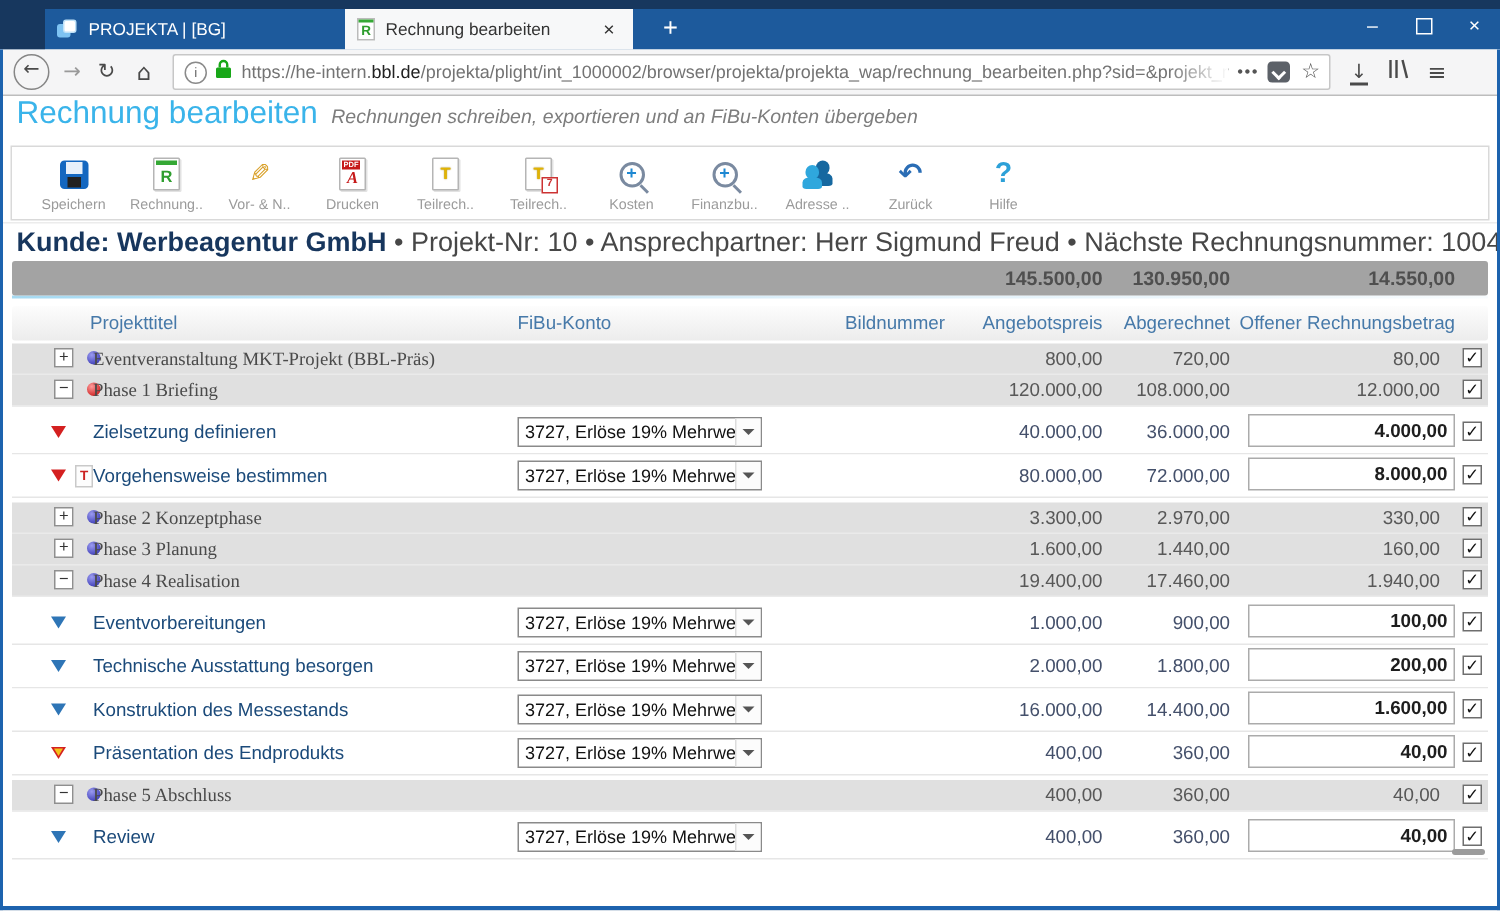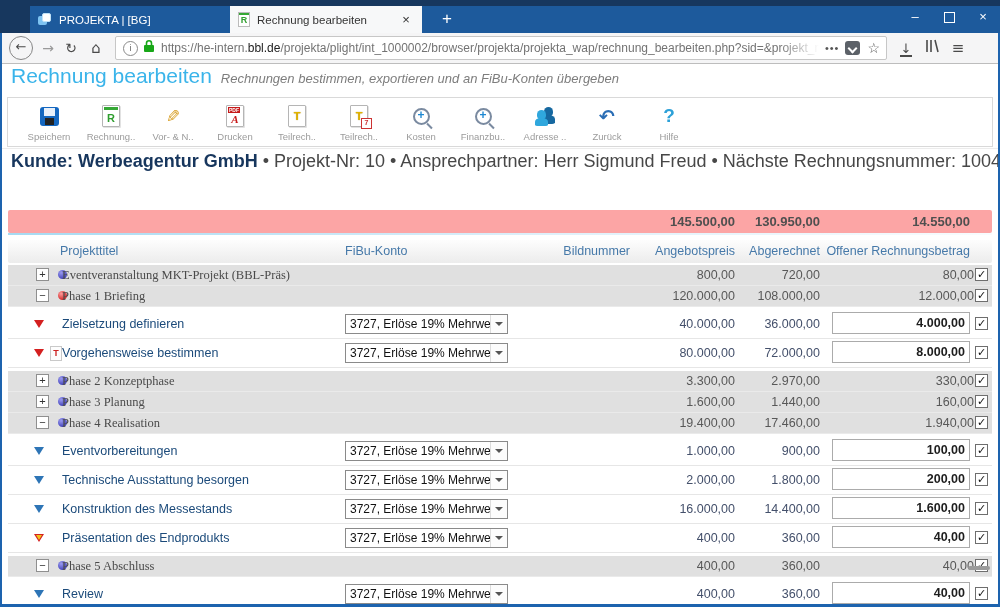--- a/index.html
+++ b/index.html
@@ -90,21 +90,21 @@
   .addr .p.frontbody{left:0px;top:12px;width:13px;height:8px;background:#2fa7dd;border-radius:45% 45% 20% 20%;}
   .glyph-back{font-family:"DejaVu Sans",sans-serif;font-size:19px;font-weight:700;color:#2a6db5;line-height:20px;}
   .glyph-help{font-size:19px;font-weight:700;color:#2da1d8;line-height:20px;}
   .pencil{font-family:"DejaVu Sans",sans-serif;font-size:17px;color:#d9a028;transform:scaleX(-1);display:inline-block;}
   
   .infobar{position:absolute;top:148px;left:2px;right:2px;height:25px;border-top:1px solid #ececec;background:#fff;
            line-height:25px;padding-left:9px;font-size:18px;color:#474747;white-space:nowrap;}
   .info-kunde{font-weight:700;color:#17365d;}
   
   .table{position:absolute;top:174px;left:8px;width:984px;}
-  .totals{position:relative;height:23px;background:#fca5a5;border-radius:2px;margin-top:36px;}
+  .totals{position:relative;height:23px;background:#a3a3a3;border-radius:2px;}
   .totals span{position:absolute;top:0;line-height:23px;font-size:13px;font-weight:700;color:#4f4f4f;}
   .t-ang{right:257px;} .t-abg{right:172px;} .t-off{right:22px;}
   .totals-underline{height:2px;background:linear-gradient(90deg,#a6daf2,#dff0fa 55%,#f8fcfe);margin-bottom:5px;}
   .thead{position:relative;height:23px;background:linear-gradient(#fdfdfd,#ececec);border-radius:2px;}
   .thead span{position:absolute;line-height:23px;font-size:12.5px;color:#4679a9;white-space:nowrap;}
   .h-proj{left:52px;} .h-fibu{left:337px;} .h-bild{right:362px;} .h-ang{right:257px;} .h-abg{right:172px;} .h-off{right:22px;}
   .rows{margin-top:2px;}
   .row{position:relative;}
   .row.group{height:20px;background:#e0e0e0;border-bottom:1px solid #eaeaea;}
   .row.leaf{height:28px;background:#fff;border-bottom:1px solid #e6e6e6;}
@@ -114,21 +114,21 @@
             font-size:11px;line-height:11px;text-align:center;color:#333;box-sizing:border-box;}
   .bullet{position:absolute;left:50px;top:5px;width:9px;height:9px;border-radius:50%;}
   .bullet.blue{background:radial-gradient(circle at 35% 30%,#9a9af0,#2525a8);}
   .bullet.red{background:radial-gradient(circle at 35% 30%,#ff9a9a,#bf0000);}
   .row .title{position:absolute;left:54px;font-size:12.5px;white-space:nowrap;}
   .row.group .title{line-height:20px;color:#4a4a4a;font-family:Liberation Serif, serif;}
   .row.leaf .title{line-height:28px;color:#1b4a7a;text-decoration:none;}
   .row .num{position:absolute;font-size:12.5px;white-space:nowrap;}
   .row.group .num{line-height:20px;color:#585858;}
   .row.leaf .num{line-height:28px;color:#44506b;}
-  .n-ang{right:257px;} .n-abg{right:172px;} .n-off{right:18px;}
+  .n-ang{right:257px;} .n-abg{right:172px;} .n-off{right:32px;}
   .tri{position:absolute;left:26px;top:10px;width:0;height:0;
        border-left:5px solid transparent;border-right:5px solid transparent;border-top:8px solid #d42020;}
   .tri.blue{border-top-color:#2e75b6;}
   .tri.ry:after{content:"";position:absolute;left:-3px;top:-7px;border-left:3px solid transparent;
        border-right:3px solid transparent;border-top:5px solid #f2c21a;}
   .note-ic{position:absolute;left:42px;top:7px;width:10px;height:13px;background:#fdfdfd;border:1px solid #c9c9c9;
        color:#cc2222;font-size:9px;font-weight:700;text-align:center;line-height:13px;box-sizing:content-box;}
   .fibu{position:absolute;left:337px;top:4px;width:163px;height:20px;border:1px solid #8a8a8a;background:#fff;
         box-sizing:border-box;font-size:12px;line-height:18px;color:#111;padding-left:4px;cursor:default;}
   .fibu-text{display:block;margin-right:17px;overflow:hidden;white-space:nowrap;}
@@ -213,21 +213,21 @@
               <line x1="10" y1="1" x2="13" y2="13"></line>
             </g>
           </svg>
       </span>
       <span class="burger">≡</span>
     </div>
   </div>
 
   <div class="page-header">
     <span class="page-title">Rechnung bearbeiten</span>
-    <span class="page-subtitle">Rechnungen bestimmen, exportieren und an FiBu-Konten übergeben</span>
+    <span class="page-subtitle">Rechnungen schreiben, exportieren und an FiBu-Konten übergeben</span>
   </div>
 
   <div class="toolbar" id="toolbar">
       <div class="tb-btn">
         <div class="tb-iconwrap">
           <span class="ic ic-save"></span>
         </div>
         <div class="tb-label">Speichern</div>
       </div>
       <div class="tb-btn">

